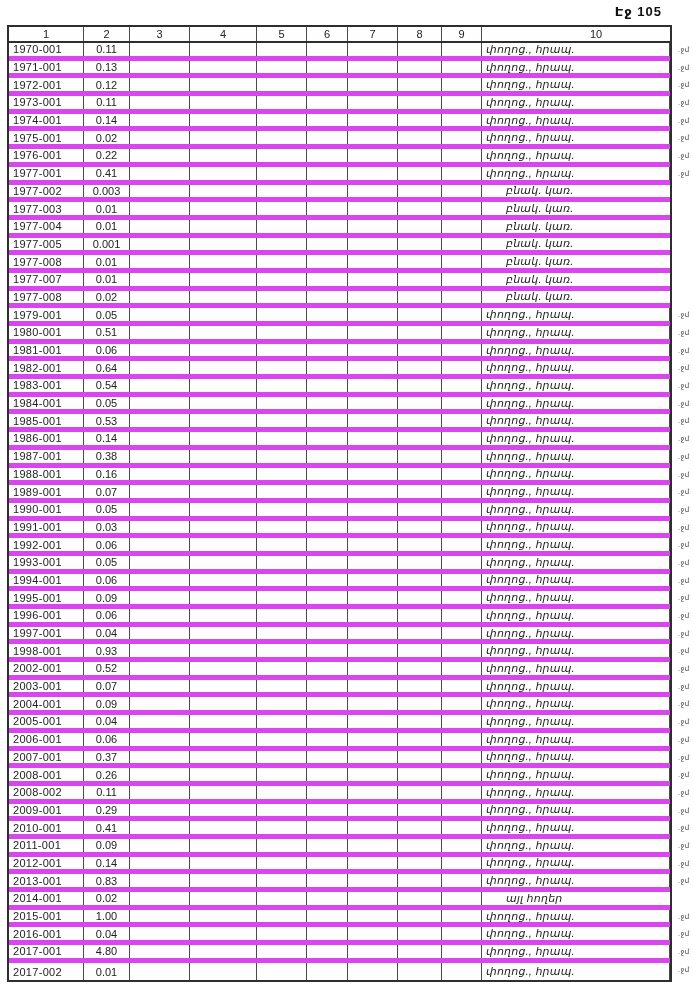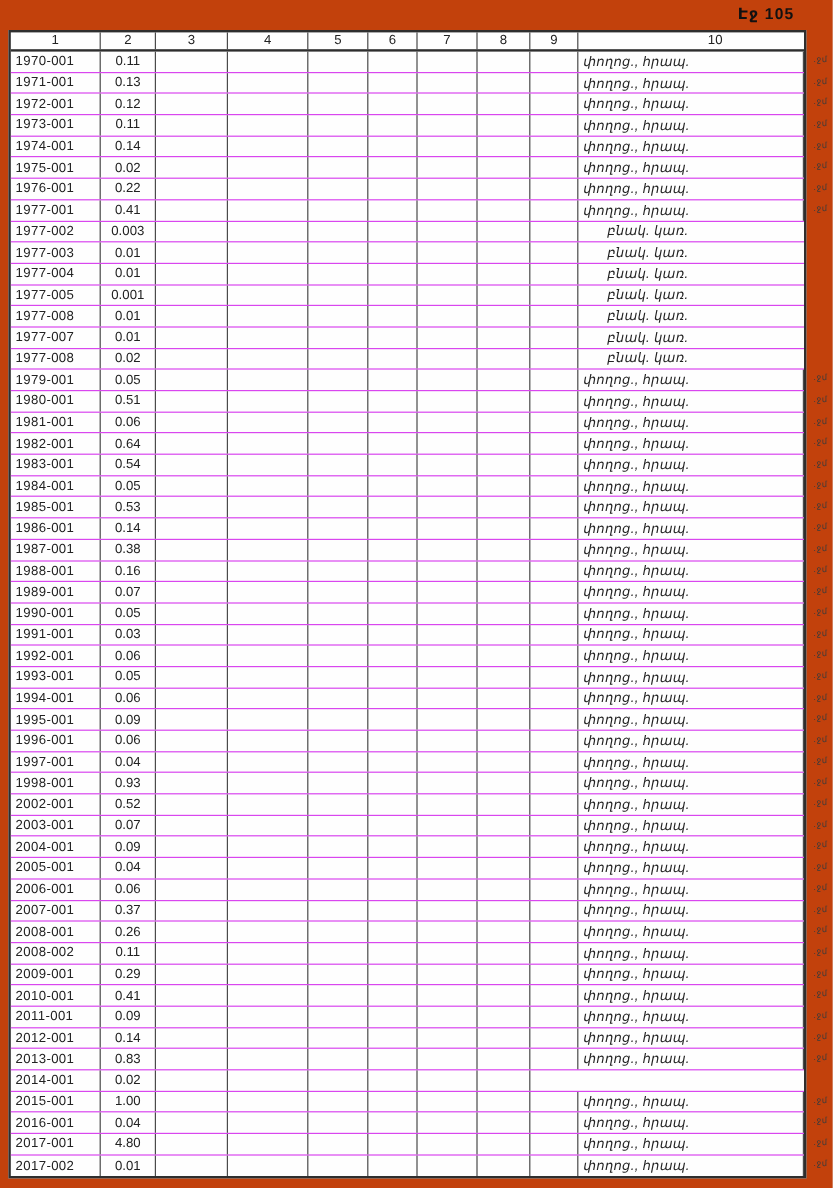--- a/index.html
+++ b/index.html
@@ -5,21 +5,21 @@
   html, body { margin: 0; padding: 0; }
   * { box-sizing: border-box; }
   body {
     font-family: "Liberation Sans", "DejaVu Sans", sans-serif;
     background: #e8e8e8;
   }
   .page {
     position: relative;
     width: 694px;
     height: 990px;
-    background: #c2410c;
+    background: #ffffff;
     overflow: hidden;
     color: #1e1e1e;
   }
   .page-header {
     position: absolute;
     top: 4px;
     right: 32px;
     font-size: 13px;
     font-weight: bold;
     letter-spacing: 1px;
@@ -30,21 +30,21 @@
     left: 7px;
     top: 25px;
     width: 665px;
     border: 2px solid #2e2e2e;
     background: #fefefe;
   }
   .trow {
     display: flex;
     position: relative;
     width: 661px;
-    border-bottom: 1px solid #d946ef;
+    border-bottom: 5px solid #d946ef;
     height: 17.7px;
     align-items: center;
   }
   .trow:last-child { border-bottom: none; }
   .header-row {
     height: 16px;
     border-bottom: 2px solid #2e2e2e;
     font-size: 11px;
   }
   .cell {
@@ -778,20 +778,21 @@
   <div class="trow">
     <div class="cell c1 left id-cell">2014-001</div>
     <div class="cell c2 center">0.02</div>
     <div class="cell c3"></div>
     <div class="cell c4"></div>
     <div class="cell c5"></div>
     <div class="cell c6"></div>
     <div class="cell c7"></div>
     <div class="cell c8"></div>
     <div class="cell c9"></div>
+    <div class="cell c10 left note-cell">այլ հողեր</div>
 
   </div>
 
   <div class="trow">
     <div class="cell c1 left id-cell">2015-001</div>
     <div class="cell c2 center">1.00</div>
     <div class="cell c3"></div>
     <div class="cell c4"></div>
     <div class="cell c5"></div>
     <div class="cell c6"></div>

